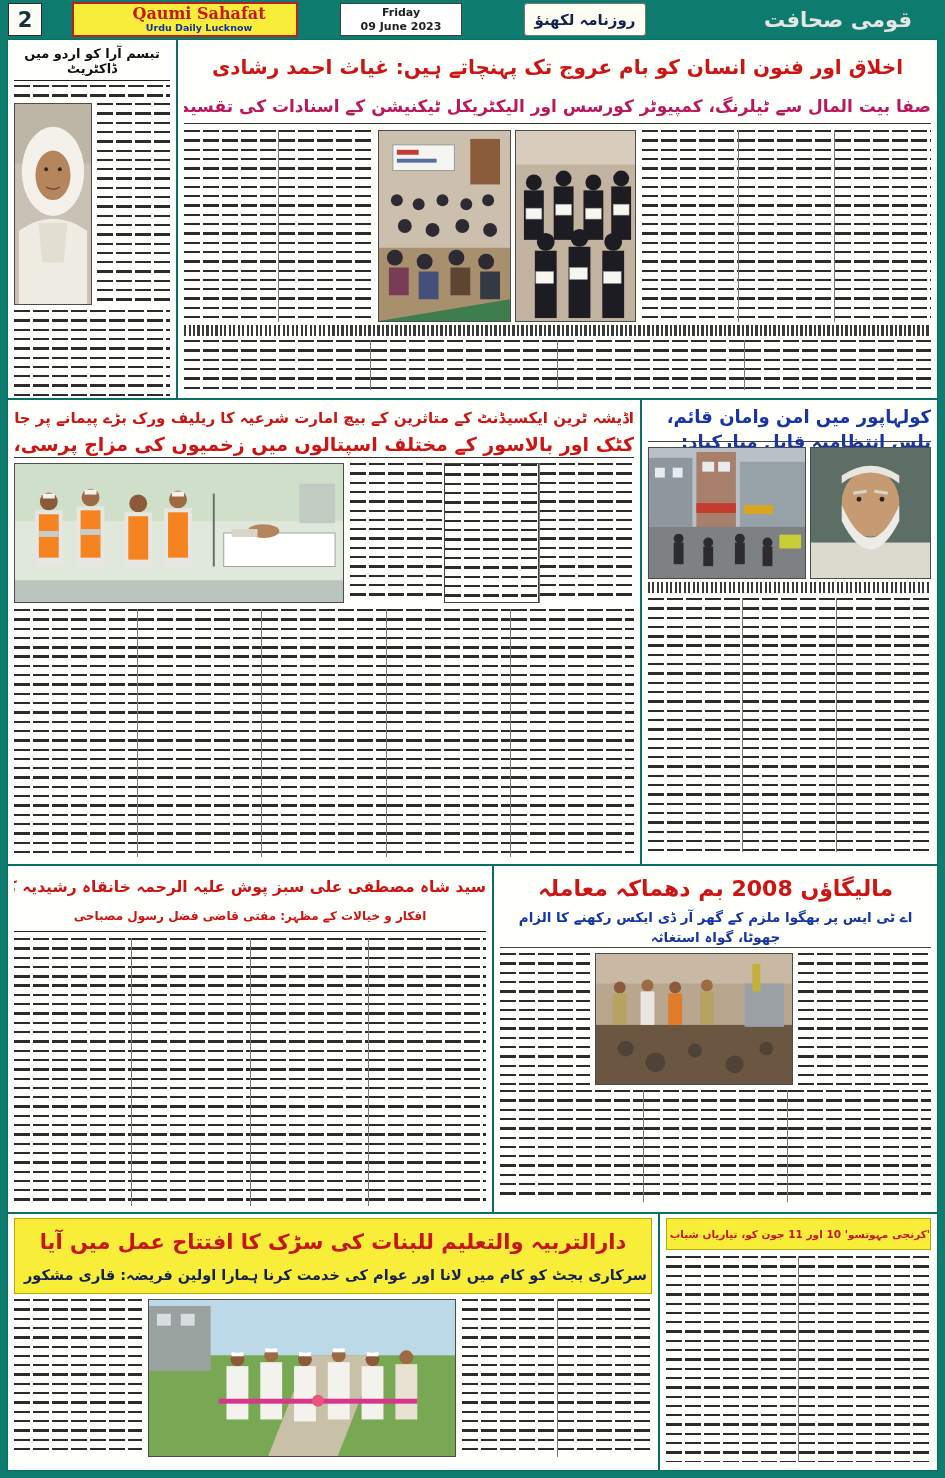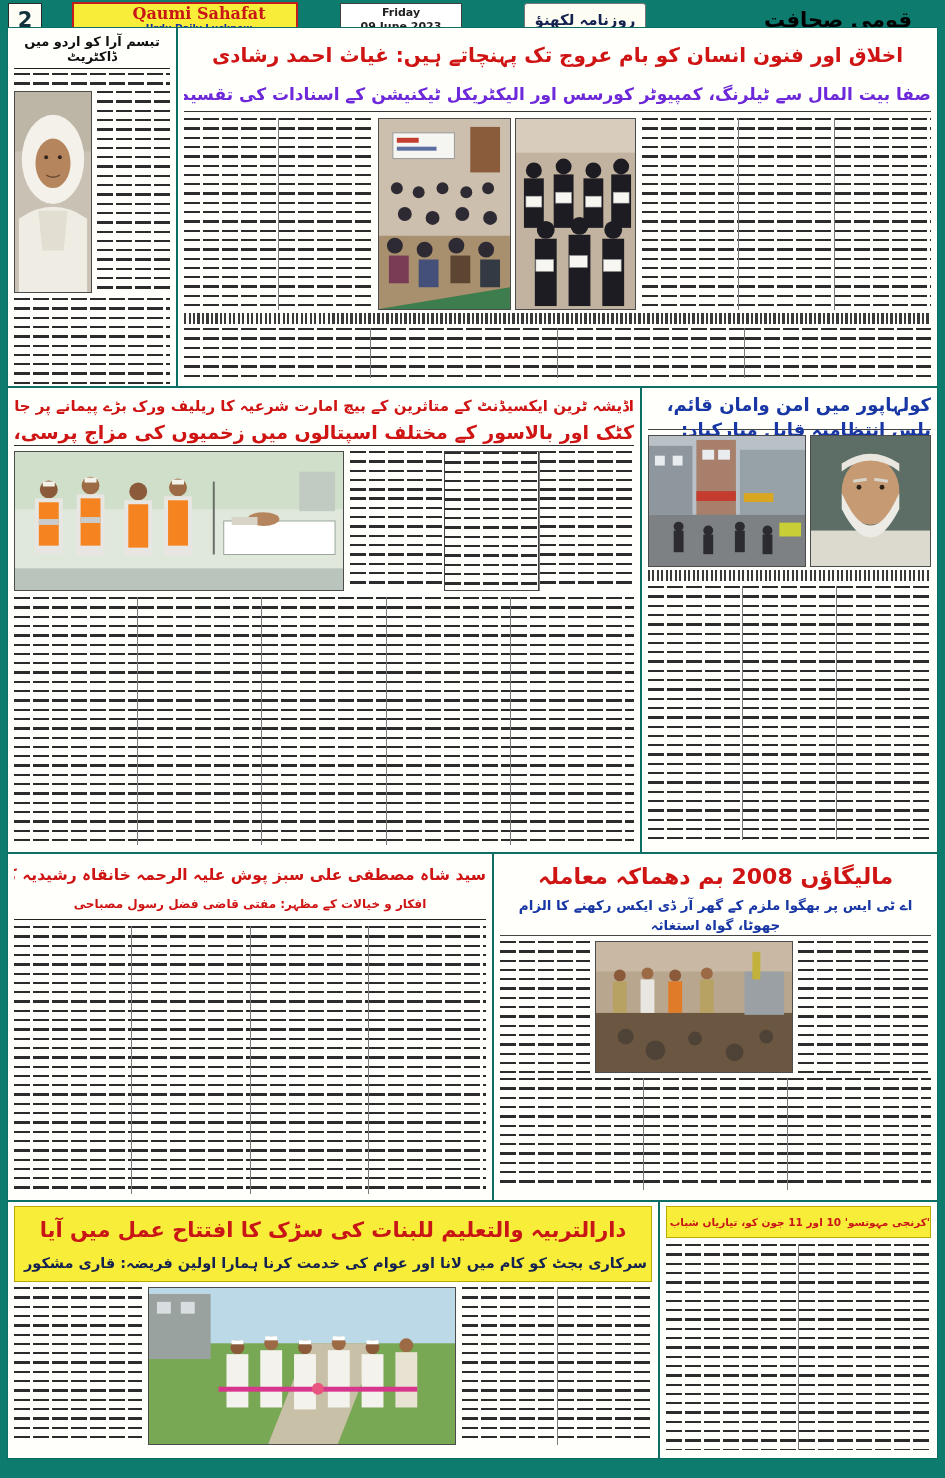--- a/index.html
+++ b/index.html
@@ -10,24 +10,24 @@
   .hdr-box { position: absolute; display: flex; flex-direction: column; align-items: center; justify-content: center; }
   #pageno { left: 8px; top: 3px; width: 34px; height: 33px; background: #fdfdf6; border: 1px solid #2b2b2b; font-size: 21px; font-weight: bold; color: #14323c; }
   #masthead { left: 72px; top: 2px; width: 226px; height: 35px; background: #f8ee3a; border: 2px solid #c21d1d; line-height: 1.05; padding-left: 28px; }
   #masthead .t { color: #c81616; font-weight: bold; font-size: 16px; font-family: "DejaVu Serif", serif; }
   #masthead .s { color: #1430a0; font-weight: bold; font-size: 9.5px; }
   #datebox { left: 340px; top: 3px; width: 122px; height: 33px; background: #ffffff; border: 1px solid #404040; line-height: 1.2; }
   #datebox div { font-size: 11px; font-weight: bold; color: #222; }
   #callig { left: 524px; top: 3px; width: 122px; height: 33px; background: #fdfdf4; border: 1px solid #777; border-radius: 3px; }
   #callig div { direction: rtl; font-size: 15px; font-weight: bold; color: #15224f; }
   #hdr-right { right: 12px; top: 5px; width: 190px; height: 30px; }
-  #hdr-right div { direction: rtl; color: #000000; font-size: 21px; font-weight: bold; letter-spacing: 1px; }
-
-  
-  #content { position: absolute; left: 7px; top: 27px; width: 931px; height: 1432px; background: #fdfdf8; }
+  #hdr-right div { direction: rtl; color: #e5e5e5; font-size: 21px; font-weight: bold; letter-spacing: 1px; }
+
+  
+  #content { position: absolute; left: 7px; top: 39px; width: 931px; height: 1432px; background: #fdfdf8; }
   .art { position: absolute; background: #fffffb; border: 1px solid #0d6e63; padding: 4px 6px; overflow: hidden; }
 
   
   .lines {
     background-image:
       repeating-linear-gradient(90deg, rgba(0,0,0,0) 0 16px, #fffffb 16px 19px),
       repeating-linear-gradient(#2c2c2c 0 2.3px, rgba(0,0,0,0) 2.3px 9.3px);
   }
   .cols { display: flex; }
   .col { flex: 1; padding: 0 4px; }
@@ -54,21 +54,21 @@
   
   #a-head { font-size: 13px; font-weight: bold; color: #101010; text-align: center; padding: 2px 0 4px; border-bottom: 1.5px solid #222; white-space: normal; }
   #a-byline { height: 14px; margin: 4px 0; }
   #a-row { display: flex; gap: 5px; height: 202px; }
   #a-row .ph { width: 78px; height: 202px; }
   #a-row .lines { flex: 1; }
   #a-bottom { height: 88px; margin-top: 5px; }
 
   
   #b-head { color: #cf1414; font-size: 20px; font-weight: bold; height: 46px; line-height: 46px; }
-  #b-sub { color: #6d28d9; font-size: 17px; font-weight: bold; height: 34px; line-height: 32px; border-bottom: 1px solid #333; }
+  #b-sub { color: #be185d; font-size: 17px; font-weight: bold; height: 34px; line-height: 32px; border-bottom: 1px solid #333; }
   #b-row { display: flex; gap: 6px; height: 192px; margin-top: 6px; }
   #b-left { width: 188px; height: 100%; }
   #b-photos { width: 258px; display: flex; gap: 4px; }
   #b-photos .ph { height: 192px; }
   #b-right { flex: 1; height: 100%; }
   #b-bottom { height: 50px; margin-top: 4px; }
 
   
   #c-head1 { color: #cf1414; font-size: 15px; font-weight: bold; height: 29px; line-height: 29px; }
   #c-head2 { color: #cf1414; font-size: 19px; font-weight: bold; height: 25px; line-height: 23px; border-bottom: 1px solid #333; }

